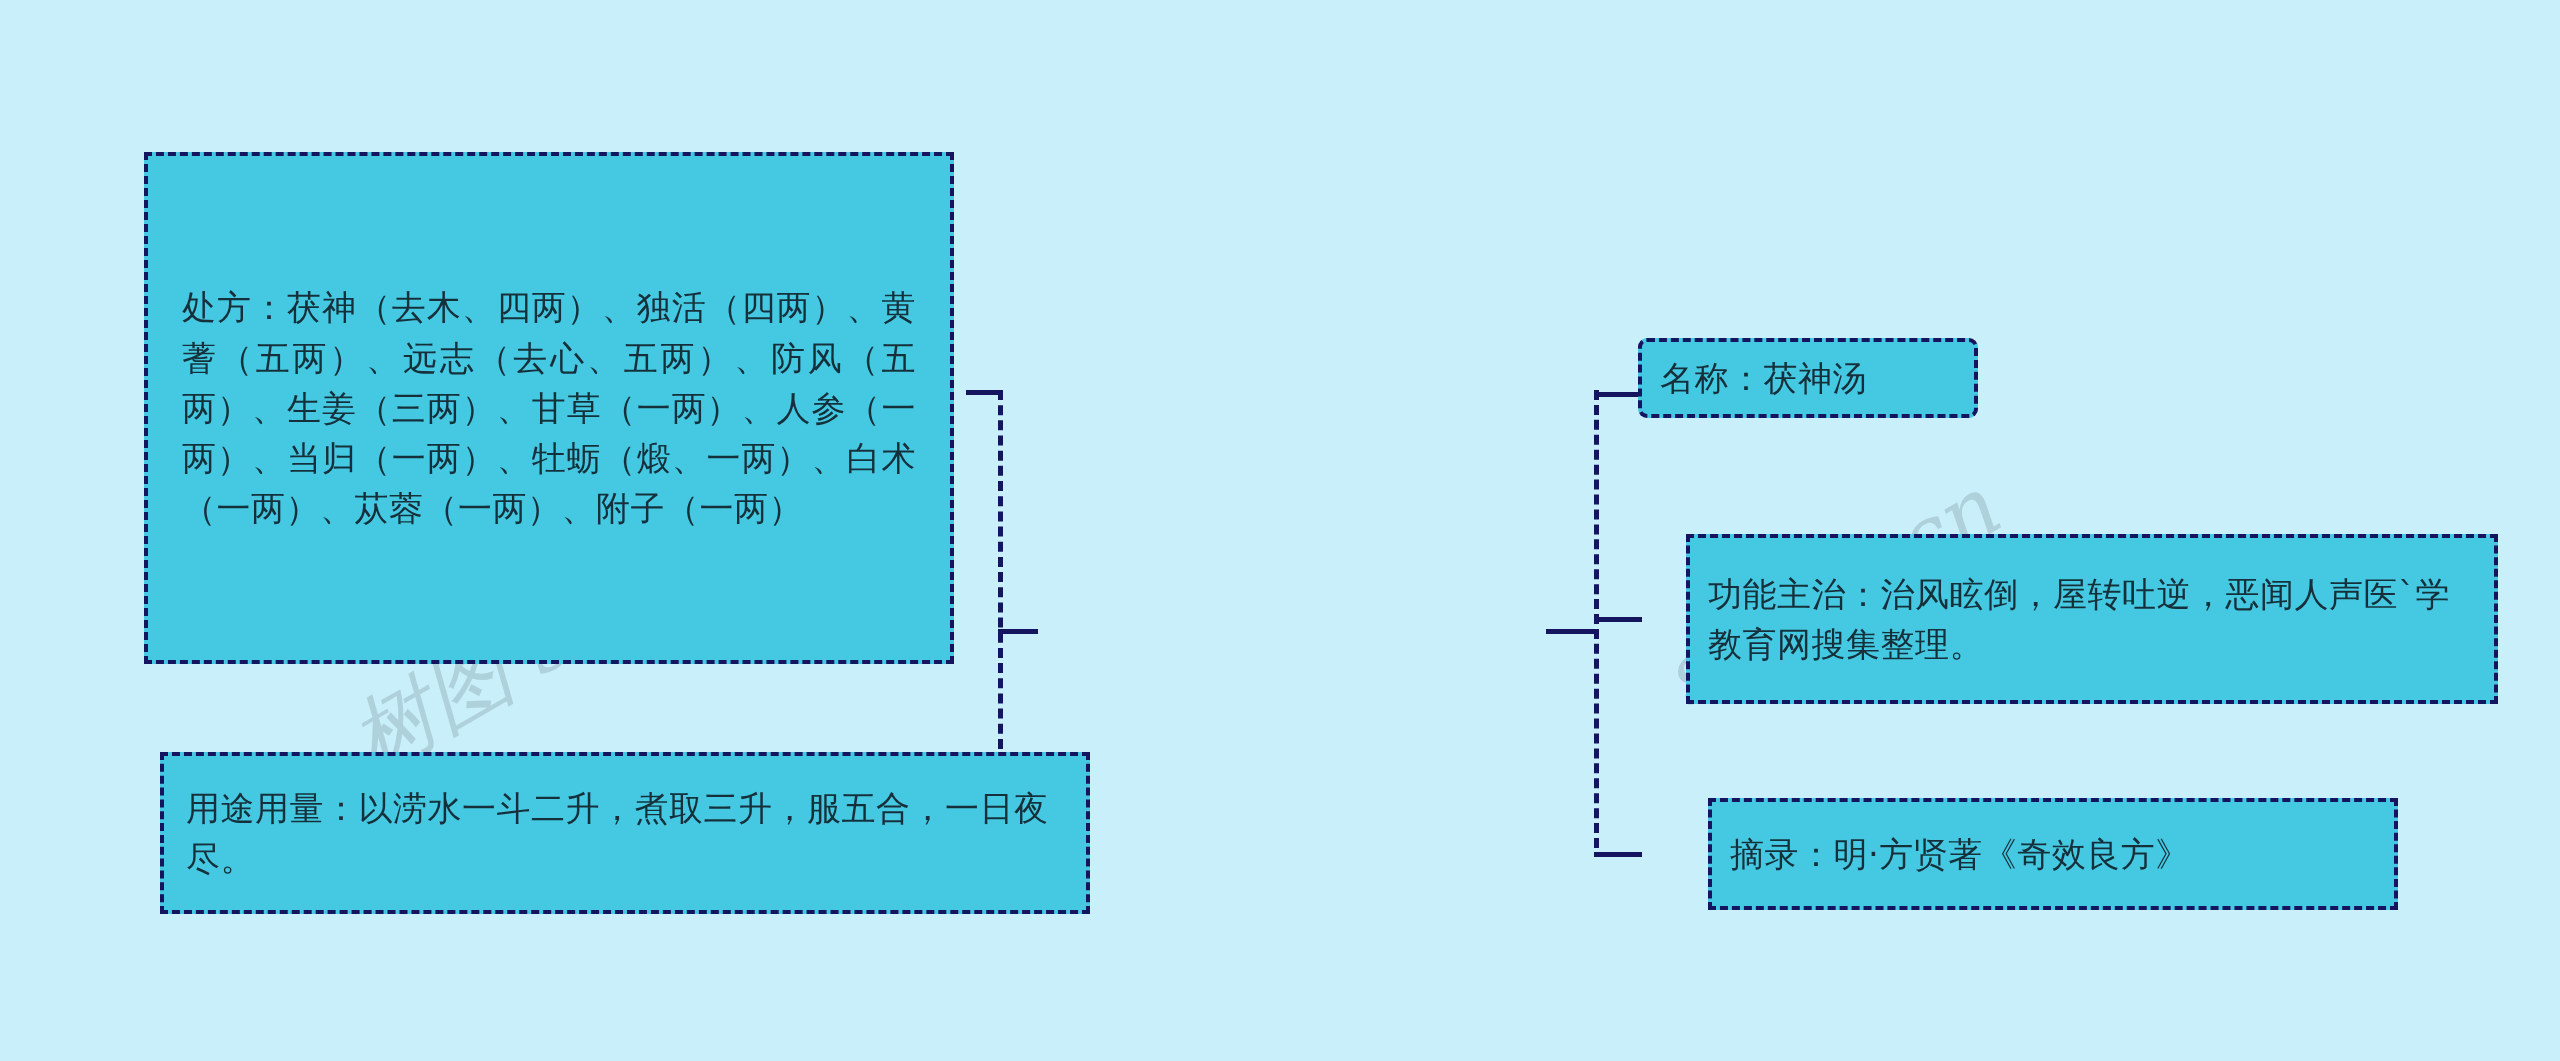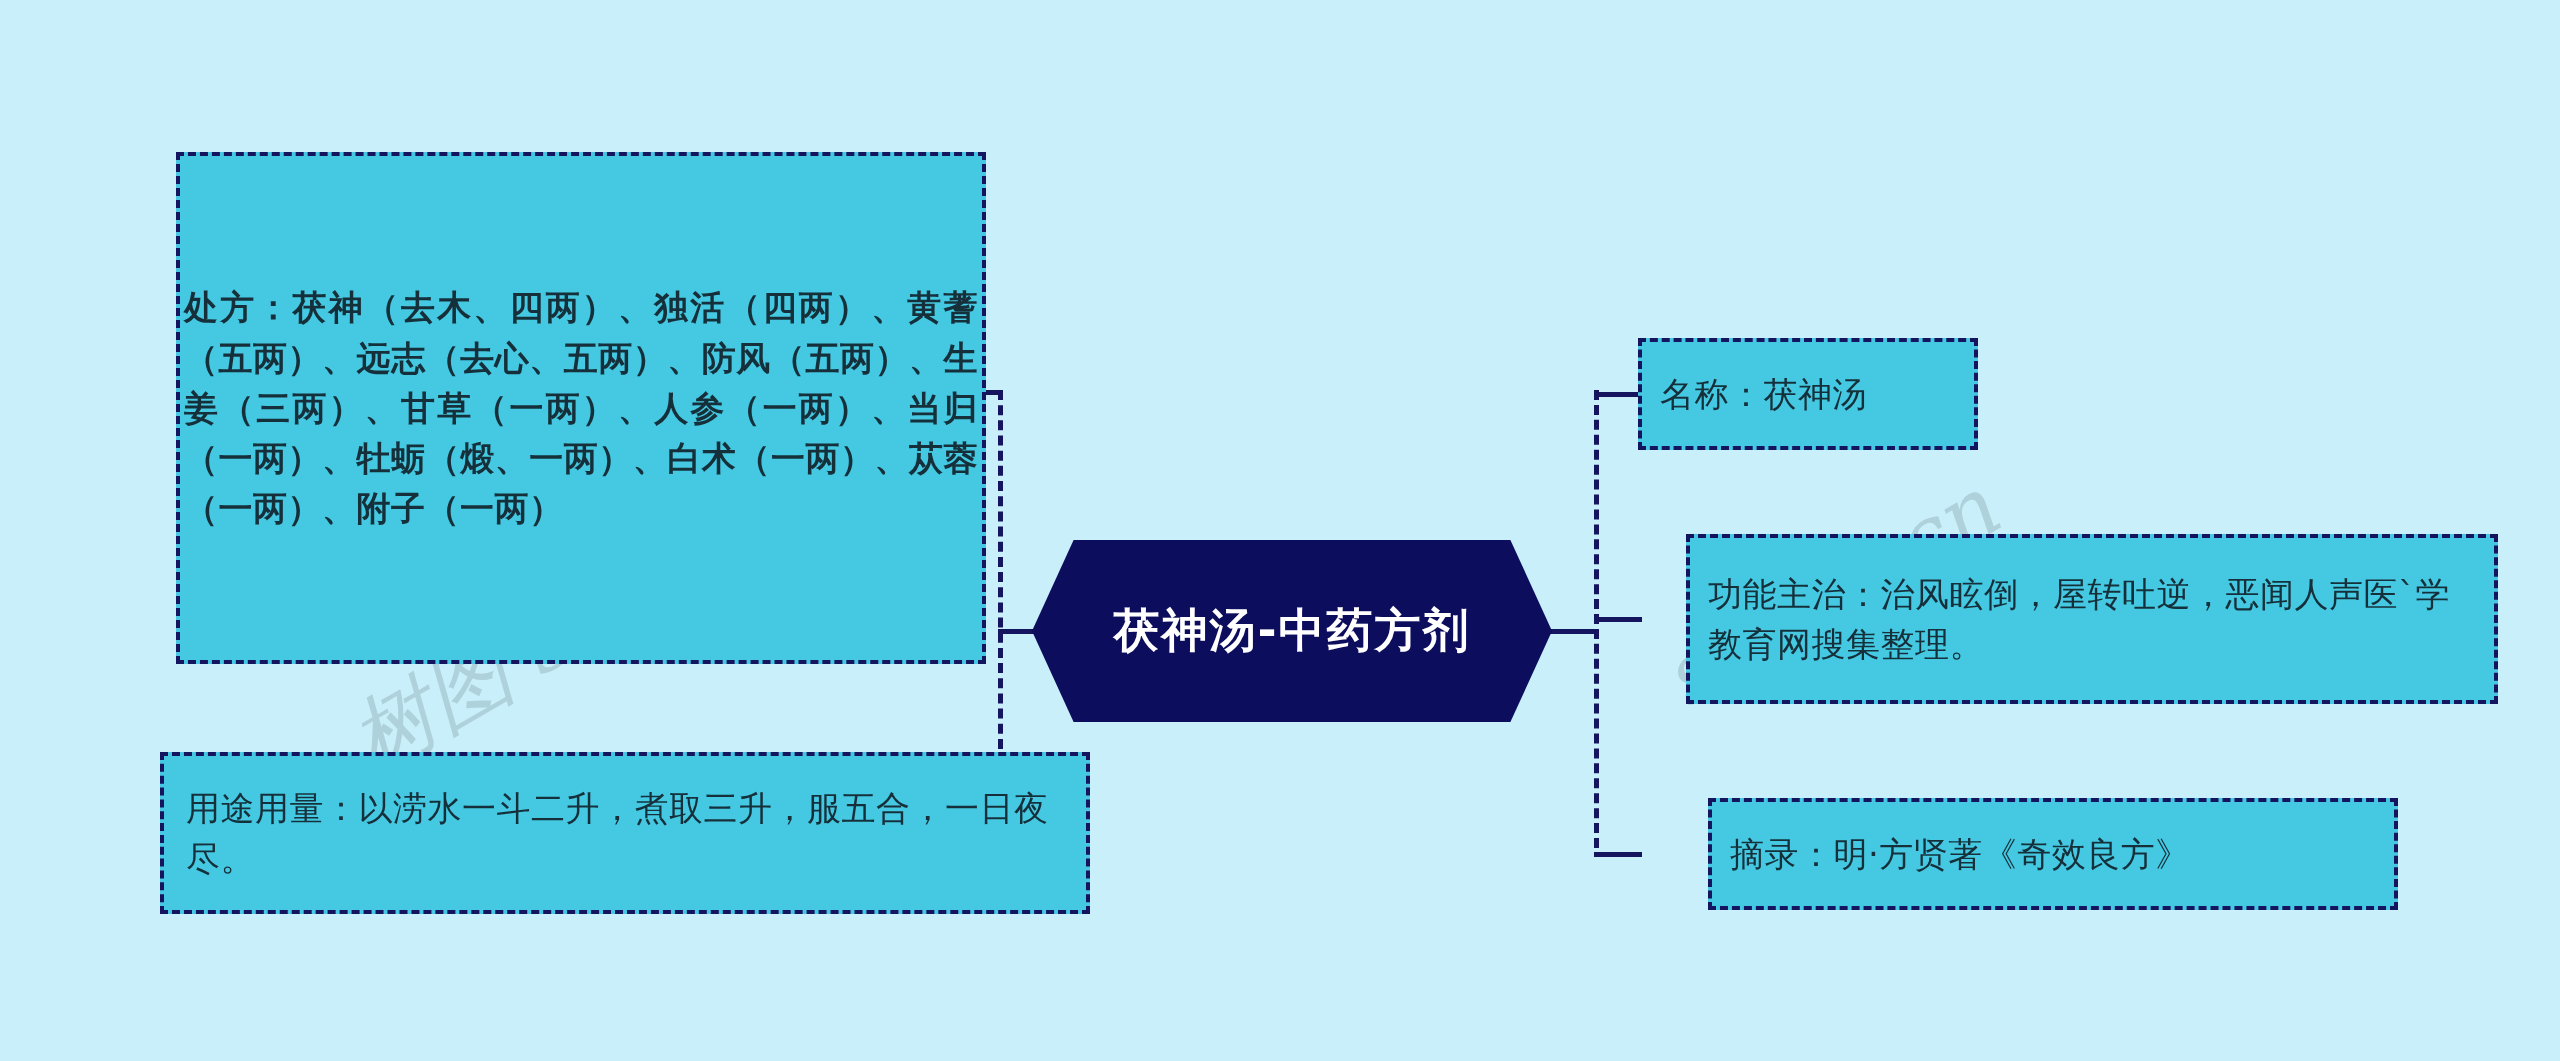--- a/index.html
+++ b/index.html
@@ -49,36 +49,36 @@
     font-size: 34px;
     line-height: 1.48;
     letter-spacing: 0.5px;
     padding: 14px 18px;
     display: flex;
     align-items: center;
   }
   .node .txt { display: block; width: 100%; }
 
   #node-prescription {
-    left: 176px;  top: 152px;
+    left: 144px;  top: 152px;
     width: 810px; height: 512px;
     text-align: justify;
     text-align-last: left;
-    padding: 20px 4px;
-    font-weight: bold;
+    padding: 20px 34px;
   }
   #node-usage {
     left: 160px;  top: 752px;
     width: 930px; height: 162px;
     padding: 16px 22px;
   }
   #node-name {
     left: 1638px; top: 338px;
-    width: 340px;  height: 112px;
+    width: 340px;  height: 80px;
     padding: 20px 18px;
+    border-radius: 9px;
   }
   #node-function {
     left: 1638px; top: 534px;
     width: 812px;  height: 170px;
     padding: 12px 18px;
     margin-left: 48px;
   }
   #node-source {
     left: 1708px; top: 798px;
     width: 690px;  height: 112px;
@@ -149,23 +149,20 @@
   <div class="stub" id="stub-r-source"></div>
 
   <div class="node" id="node-prescription">
     <span class="txt">处方：茯神（去木、四两）、独活（四两）、黄蓍（五两）、远志（去心、五两）、防风（五两）、生姜（三两）、甘草（一两）、人参（一两）、当归（一两）、牡蛎（煅、一两）、白术（一两）、苁蓉（一两）、附子（一两）</span>
   </div>
 
   <div class="node" id="node-usage">
     <span class="txt">用途用量：以涝水一斗二升，煮取三升，服五合，一日夜尽。</span>
   </div>
 
-  <div id="node-center">
-    <span>茯神汤-中药方剂</span>
-  </div>
 
   <div class="node" id="node-name">
     <span class="txt">名称：茯神汤</span>
   </div>
 
   <div class="node" id="node-function">
     <span class="txt">功能主治：治风眩倒，屋转吐逆，恶闻人声医`学教育网搜集整理。</span>
   </div>
 
   <div class="node" id="node-source">

